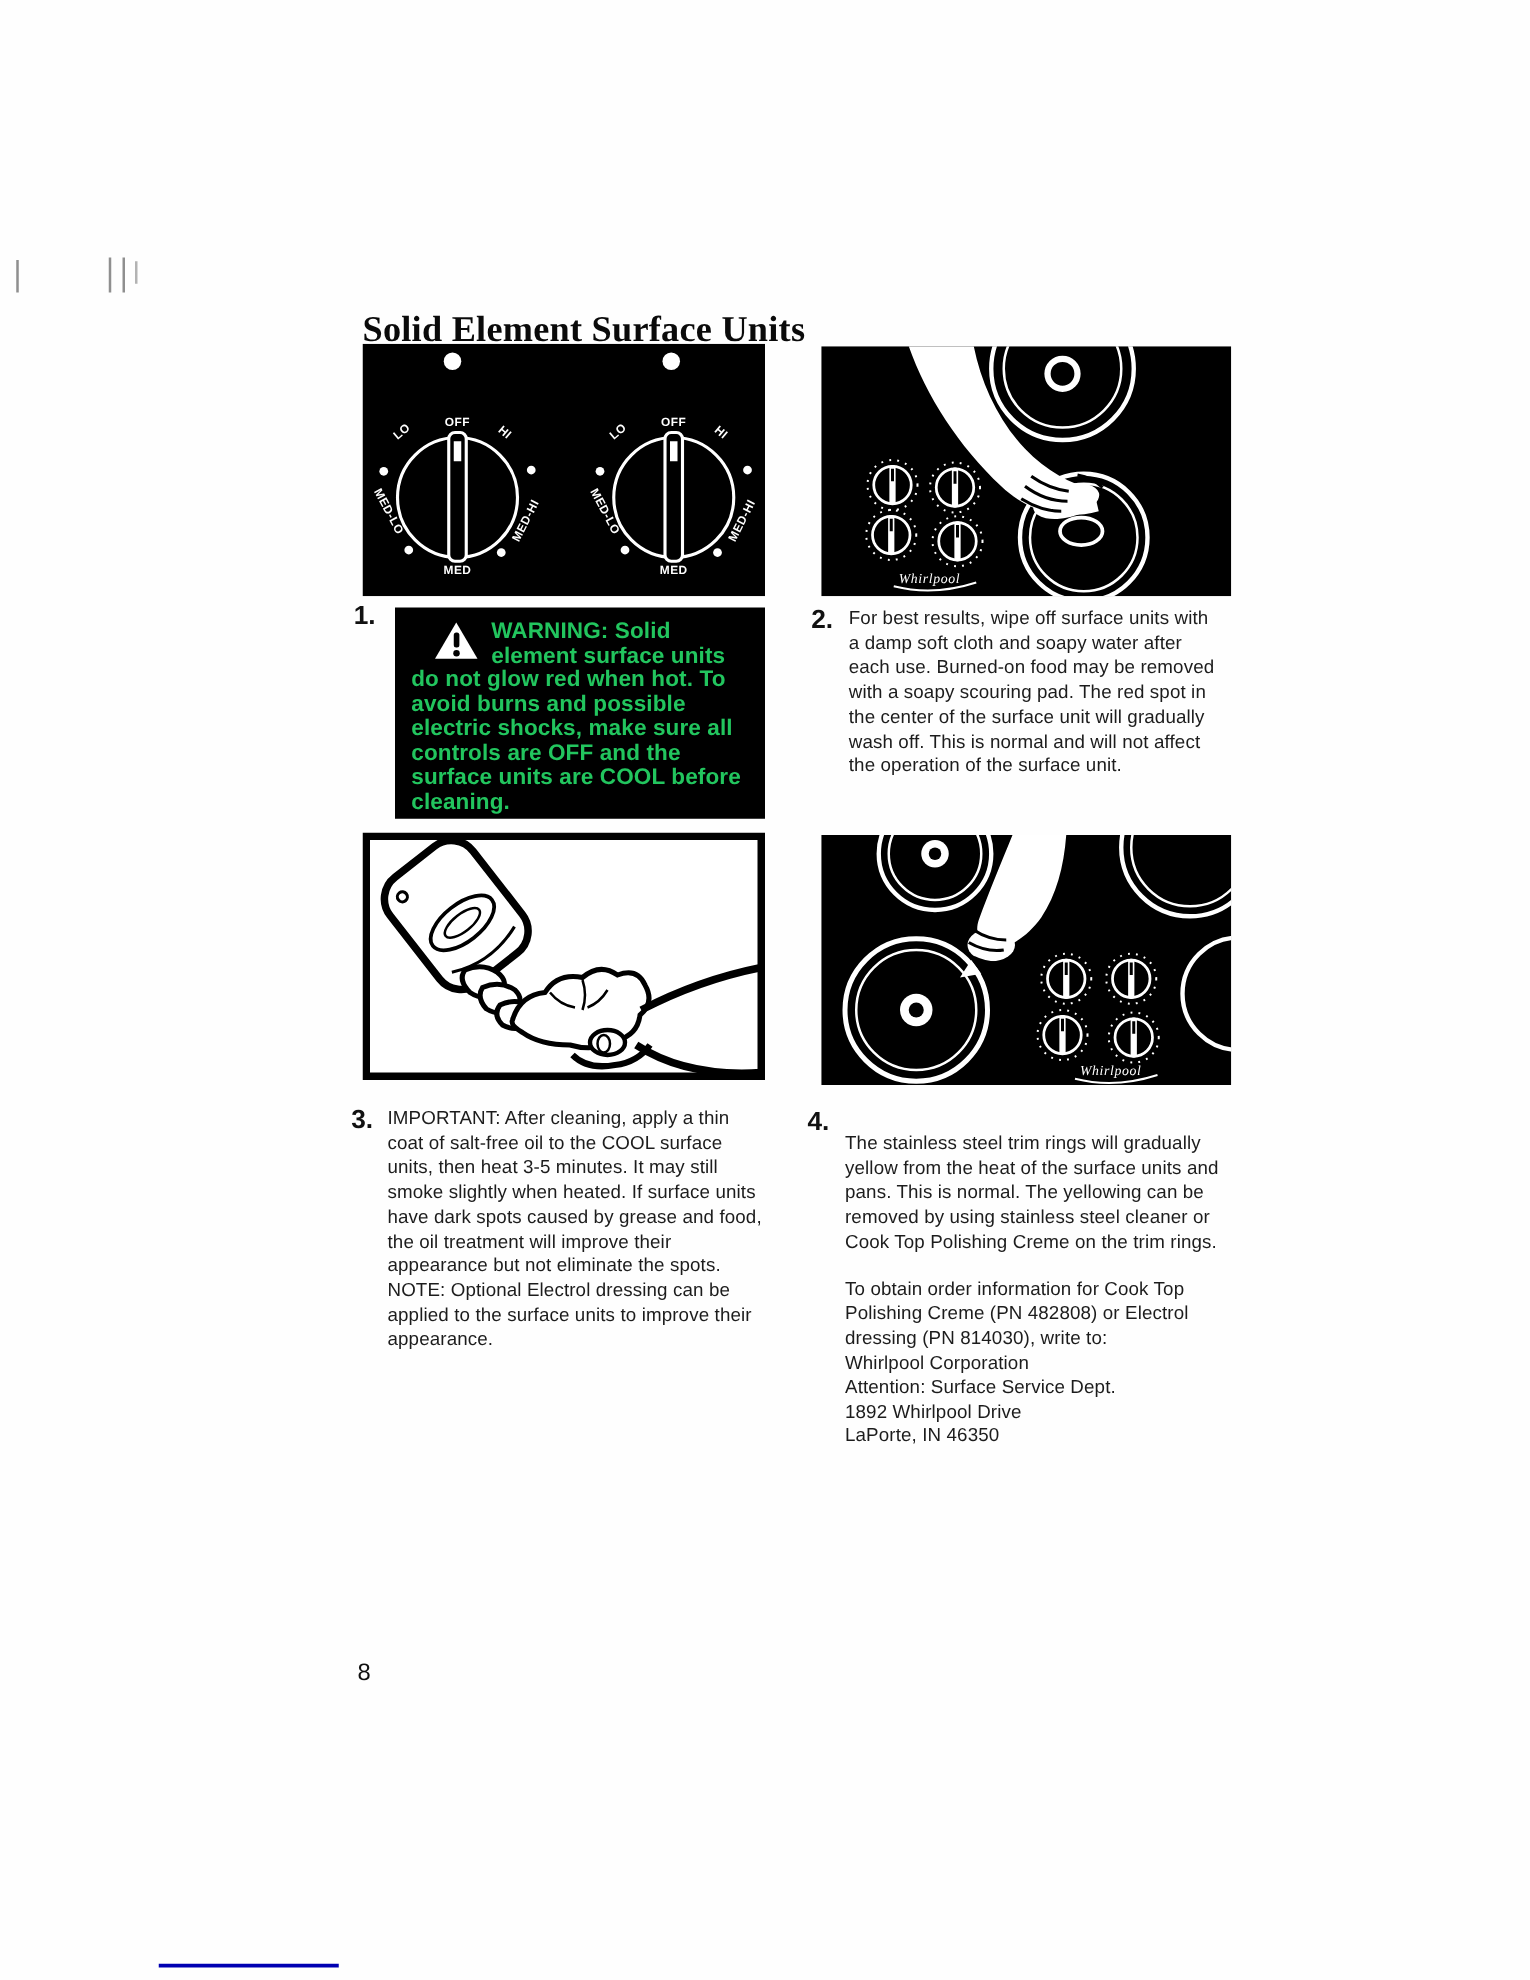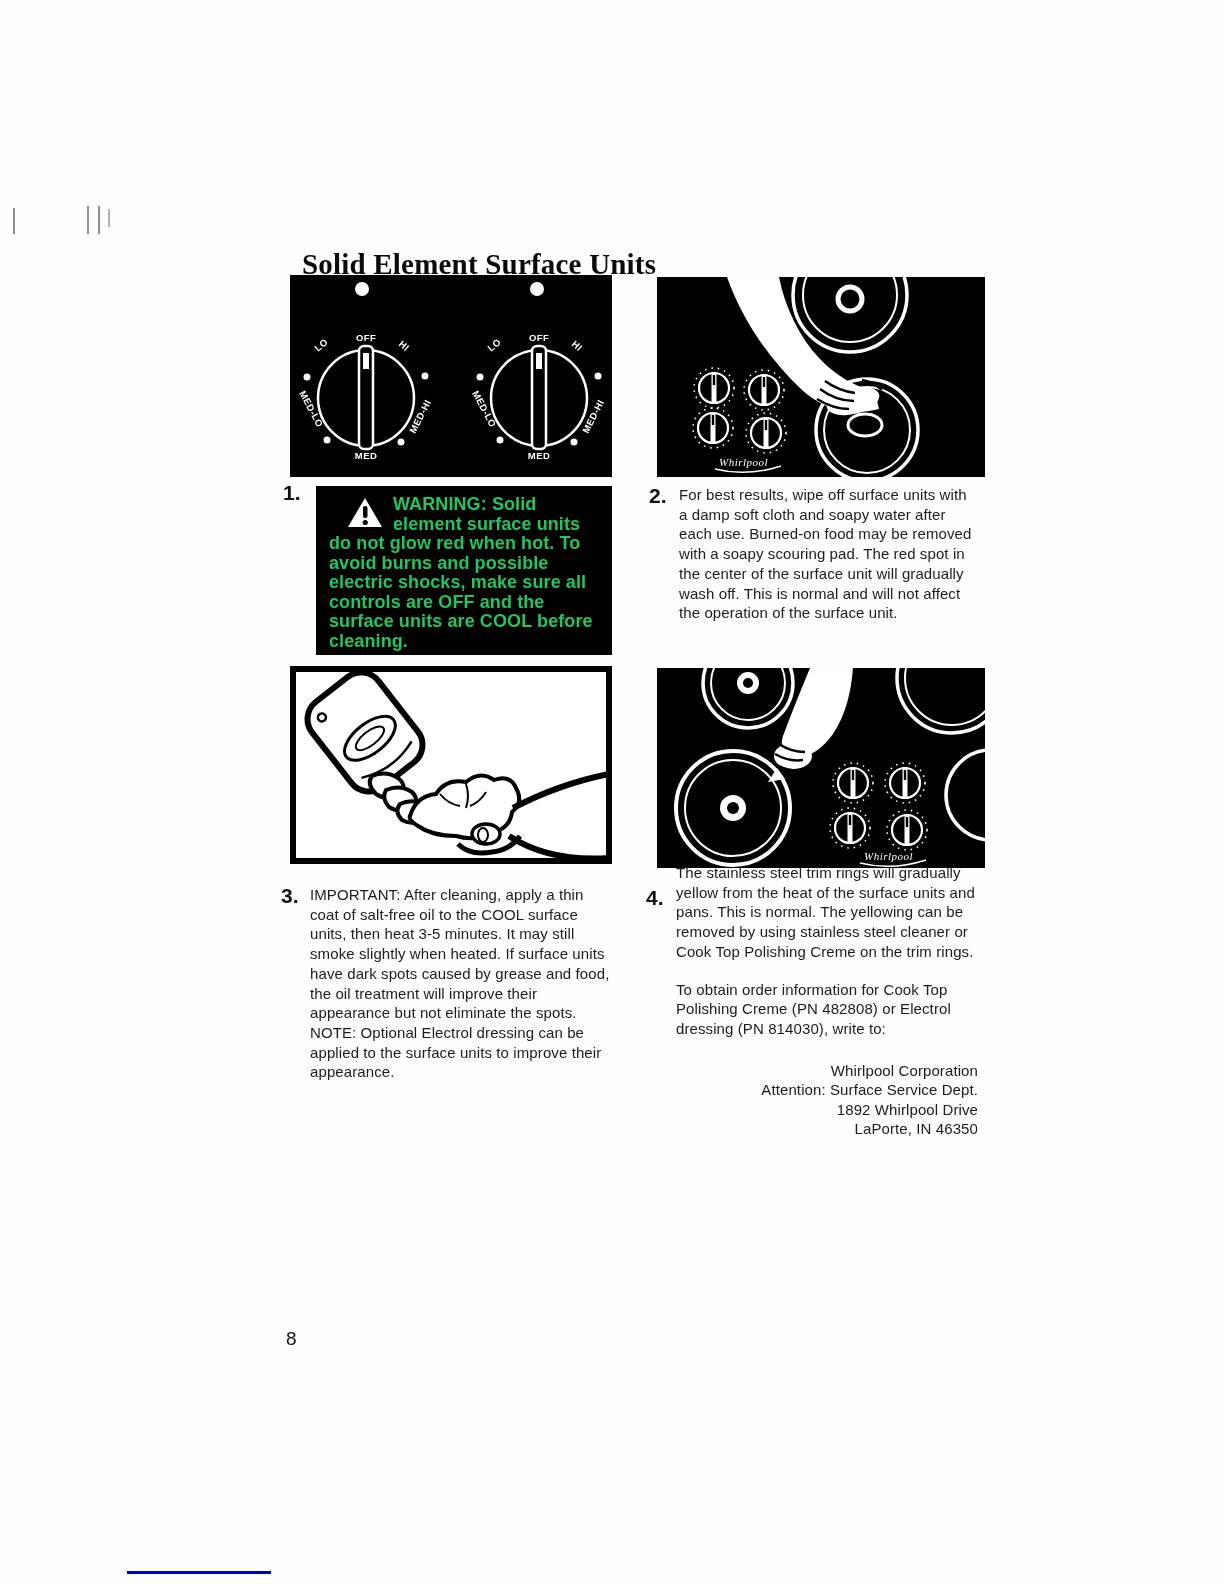--- a/index.html
+++ b/index.html
@@ -7,21 +7,21 @@
     position:relative;
     width:1224px;height:1584px;
     background:#fefefe;
     font-family:"Liberation Sans",sans-serif;
     color:#1c1c1c;
     overflow:hidden;
     margin:0 auto;
   }
   .scan-mark{position:absolute;background:#8f8f8f;}
   .doc-title{
-    position:absolute;left:302px;top:229px;
+    position:absolute;left:290px;top:229px;
     font-family:"Liberation Serif",serif;
     font-weight:bold;font-size:29px;color:#0a0a0a;
     letter-spacing:0.2px;white-space:nowrap;
   }
   .photo{position:absolute;display:block;}
   .photo svg{display:block;}
   .step-num{
     position:absolute;font-weight:bold;font-size:21px;color:#111;
   }
   .step-text{
@@ -33,21 +33,21 @@
   .warning-box{
     position:absolute;left:316px;top:486px;width:296px;height:169px;
     background:#000;color:#22c55e;font-weight:bold;
     font-size:18px;line-height:19.5px;letter-spacing:0.1px;
     padding:9px 10px 0 13px;box-sizing:border-box;
   }
   .warning-tri{
     float:left;width:36px;height:32px;margin:2px 10px 2px 18px;
   }
   .bold{font-weight:normal;margin-top:28px;}
-  .address{margin-top:22px;text-align:right;}
+  .address{}
   .address div{white-space:nowrap;line-height:19.5px;}
   .page-number{
     position:absolute;left:286px;top:1328px;font-size:19px;color:#111;
   }
   .footer-line{
     position:absolute;left:127px;top:1571px;width:144px;height:3px;
     background:#0000b2;
   }
   .dial-label{font:bold 9.5px "Liberation Sans",sans-serif;fill:#fff;letter-spacing:0.4px;}
   .brand-script{font:italic 11px "Liberation Serif",serif;fill:#fff;letter-spacing:0.5px;}
@@ -251,21 +251,21 @@
   </div>
 
   <div class="step-num" style="left:281px;top:884px;">3.</div>
   <div class="step-text" style="left:310px;top:885px;width:302px;">
     <p>
       <span class="bold">IMPORTANT:</span><span> After cleaning, apply a thin coat of salt-free oil to the COOL surface units, then heat 3-5 minutes. It may still smoke slightly when heated. If surface units have dark spots caused by grease and food, the oil treatment will improve their appearance but not eliminate the spots. </span><span class="bold">NOTE: Optional Electrol dressing can be applied to the surface units to improve their appearance.</span>
     </p>
   </div>
 
   <div class="step-num" style="left:646px;top:886px;">4.</div>
-  <div class="step-text" style="left:676px;top:863px;width:302px;">
+  <div class="step-text" style="left:676px;top:905px;width:302px;">
     <p>The stainless steel trim rings will gradually yellow from the heat of the surface units and pans. This is normal. The yellowing can be removed by using stainless steel cleaner or Cook Top Polishing Creme on the trim rings.</p>
     <p>To obtain order information for Cook Top Polishing Creme (PN 482808) or Electrol dressing (PN 814030), write to:</p>
     <div class="address">
       <div>Whirlpool Corporation</div>
       <div>Attention: Surface Service Dept.</div>
       <div>1892 Whirlpool Drive</div>
       <div>LaPorte, IN 46350</div>
     </div>
   </div>
 

